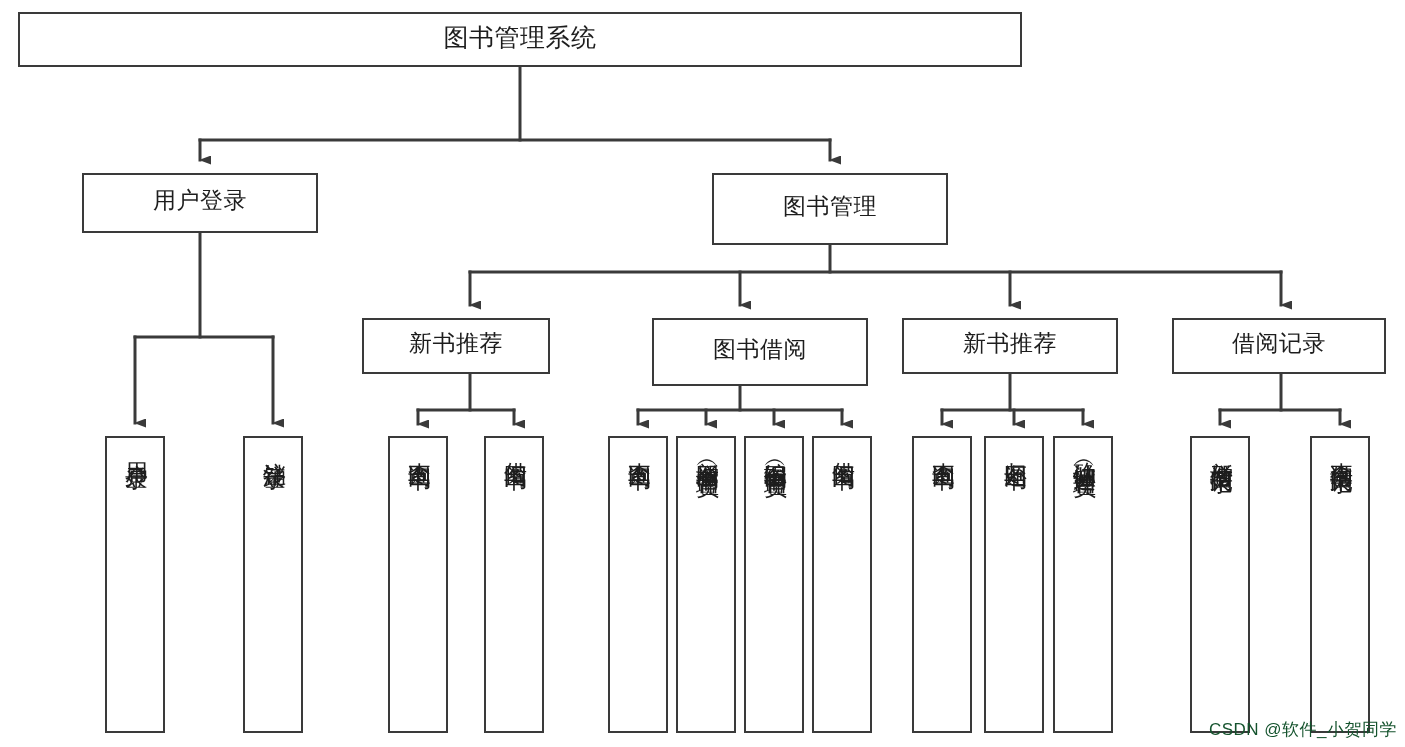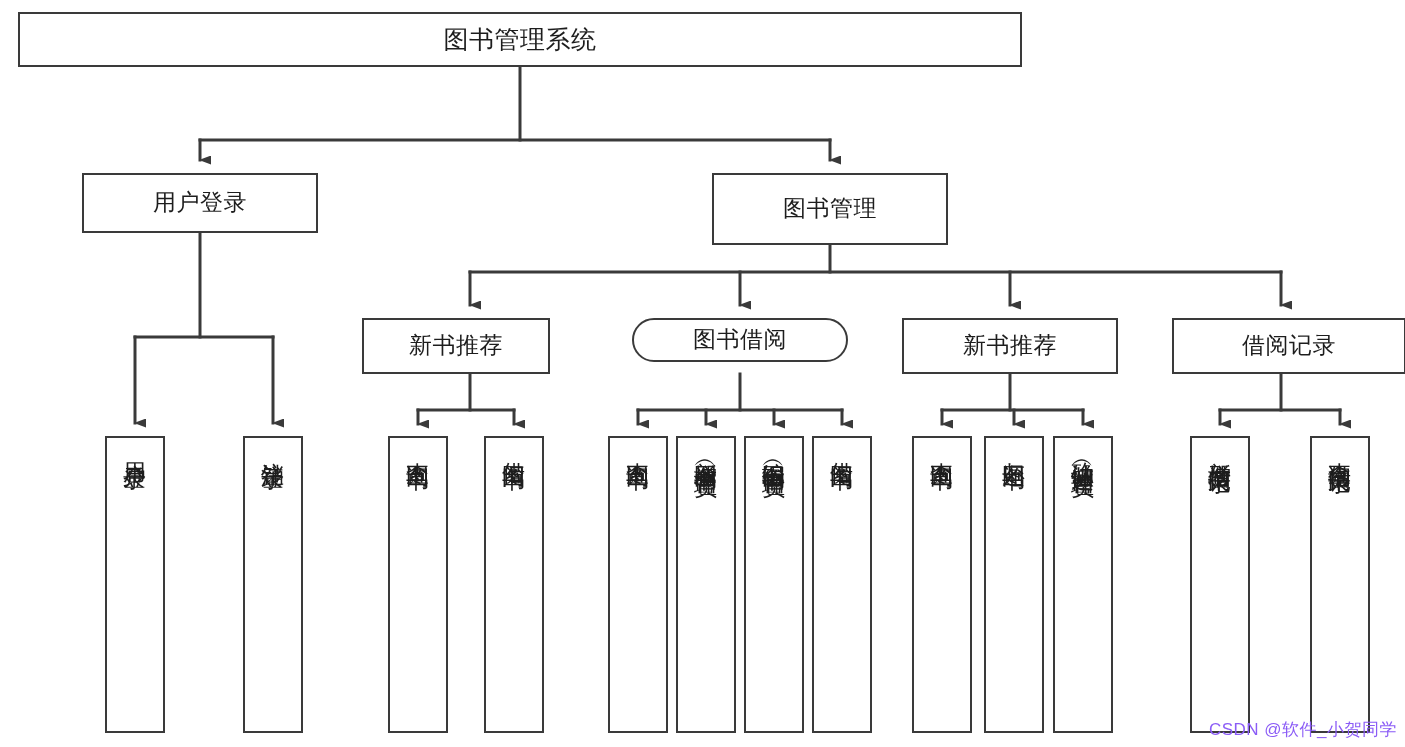--- a/index.html
+++ b/index.html
@@ -34,20 +34,21 @@
     display: flex;
     align-items: center;
     justify-content: center;
     color: #1d1d1d;
   }
   .node .node-label {
     display: block;
     text-align: left;
     line-height: 1.18;
     white-space: pre-line;
+    font-family: Liberation Mono, monospace;
   }
   
   .node.horiz .node-label {
     font-size: 23px;
     letter-spacing: 0.5px;
   }
   .node.level0 .node-label {
     font-size: 25px;
   }
   
@@ -62,21 +63,21 @@
     font-size: 23px;
     line-height: 1.05;
     letter-spacing: 2px;
     white-space: nowrap;
   }
   #watermark {
     position: absolute;
     right: 8px;
     bottom: 6px;
     font-size: 17px;
-    color: #8b5cf6;
+    color: #14532d;
     letter-spacing: 0.5px;
     user-select: none;
   }
 </style>
 </head>
 <body>
 
 <div id="diagram-root">
 
   <svg id="connector-layer" viewBox="0 0 1405 747" width="1405" height="747" xmlns="http://www.w3.org/2000/svg">
@@ -136,27 +137,27 @@
   <div class="node horiz level1" style="left:82px; top:173px; width:236px; height:60px;">
     <span class="node-label">用户登录</span>
   </div>
   <div class="node horiz level1" style="left:712px; top:173px; width:236px; height:72px;">
     <span class="node-label">图书管理</span>
   </div>
 
   <div class="node horiz level2" style="left:362px; top:318px; width:188px; height:56px;">
     <span class="node-label">新书推荐</span>
   </div>
-  <div class="node horiz level2" style="left:632px; top:318px; width:216px; height:44px;border-radius:24px;">
+  <div class="node horiz level2" style="left:652px; top:318px; width:216px; height:68px;">
     <span class="node-label">图书借阅</span>
   </div>
   <div class="node horiz level2" style="left:902px; top:318px; width:216px; height:56px;">
     <span class="node-label">新书推荐</span>
   </div>
-  <div class="node horiz level2" style="left:1172px; top:318px; width:234px; height:56px;">
+  <div class="node horiz level2" style="left:1172px; top:318px; width:214px; height:56px;">
     <span class="node-label">借阅记录</span>
   </div>
 
   <div class="node vert" style="left:105px; top:436px; width:60px; height:297px;">
     <span class="node-label">用户登录</span>
   </div>
   <div class="node vert" style="left:243px; top:436px; width:60px; height:297px;">
     <span class="node-label">注销登录</span>
   </div>
 

